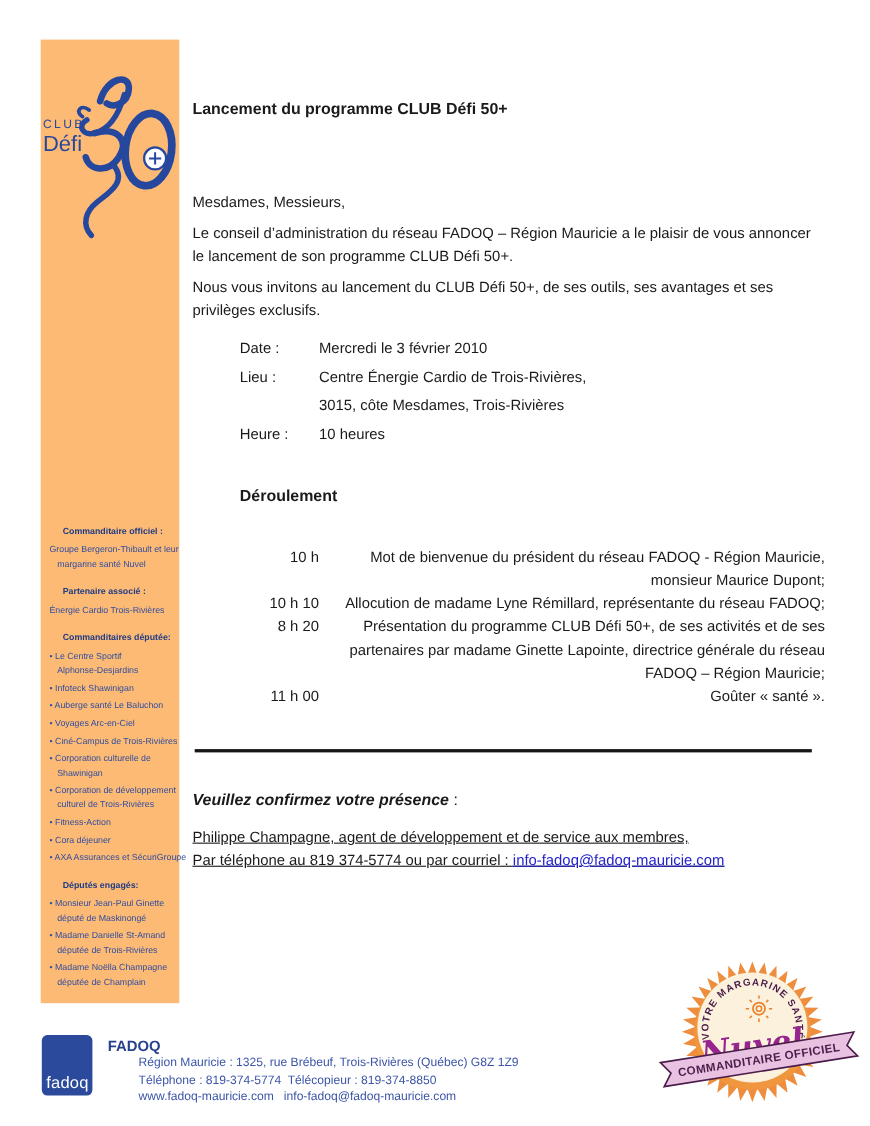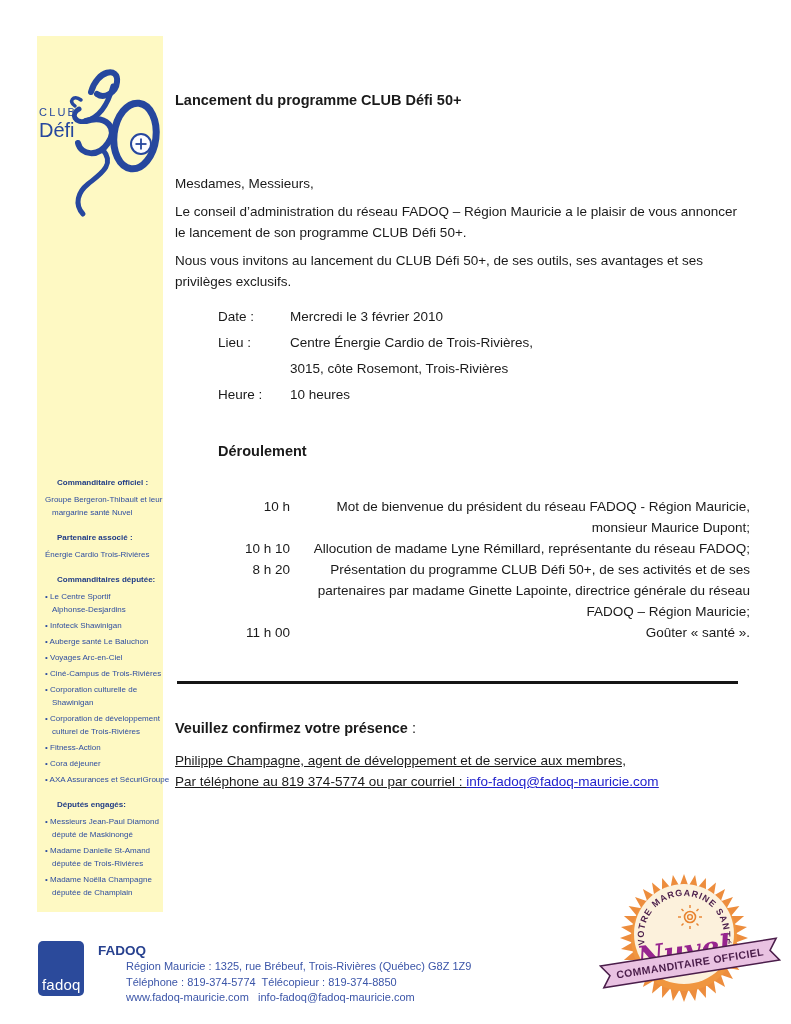--- a/index.html
+++ b/index.html
@@ -1,21 +1,21 @@
 <!DOCTYPE html>
 <html><head>
 <meta charset="utf-8">
 <style>
   html,body{margin:0;padding:0;background:#fff;}
   body{width:791px;height:1024px;position:relative;overflow:hidden;
        font-family:"Liberation Sans",sans-serif;color:#1a1a1a;}
   .page{position:absolute;inset:0;background:#ffffff;}
 
   
-  .sidebar{position:absolute;left:37px;top:36px;width:126px;height:876px;background:#fef9c3;}
+  .sidebar{position:absolute;left:37px;top:36px;width:126px;height:876px;background:#fdba74;}
   .logo-block{position:absolute;top:22px;left:0;width:134px;height:170px;}
   .sponsors{position:absolute;top:440px;left:8px;width:120px;font-size:8px;line-height:13px;color:#2e4da0;}
   .sp-heading{font-weight:bold;color:#203c86;margin:12px 0 4px 12px;white-space:pre;}
   .sp-heading.first{margin-top:0;}
   .sp-item{white-space:pre;padding-left:7px;text-indent:-7px;margin:0 0 3px 0;}
 
   
   .main{position:absolute;left:175px;top:90px;width:575px;font-size:13.5px;line-height:21px;}
   .doc-title{font-size:14.5px;font-weight:bold;margin:0 0 62px 0;}
   .salutation{margin:0 0 7px 0;}
@@ -24,21 +24,21 @@
   .detail-row{display:flex;padding-left:43px;margin-bottom:5px;}
   .detail-label{width:72px;flex:none;}
   .detail-value{flex:1;}
   .schedule-heading{font-size:14.5px;font-weight:bold;margin:36px 0 0 43px;}
   .schedule{margin-top:34px;text-align:right;}
   .schedule-row{display:flex;padding-left:43px;}
   .schedule-time{width:72px;flex:none;}
   .schedule-desc{flex:1;}
   .hrule{border:none;height:3px;background:#161616;margin:38px 0 0 2px;width:561px;}
   .confirm-heading{margin:34px 0 0 0;font-size:14.5px;}
-  .confirm-heading b{font-weight:bold;}
+  .confirm-heading b{font-weight:bold;font-style:italic;}
   .contact{margin:11px 0 0 0;text-decoration:underline;}
   .contact .line{display:block;}
   a.email-link{color:#2222cc;text-decoration:underline;}
 
   
   .footer{position:absolute;left:38px;top:941px;display:flex;}
   .fadoq-square{width:46px;height:55px;background:#2b4a9b;border-radius:5px;position:relative;flex:none;}
   .fadoq-square span{position:absolute;left:4px;bottom:3px;color:#ffffff;font-size:15px;letter-spacing:0.2px;}
   .footer-text{margin-left:14px;color:#3b55a8;font-size:11px;line-height:15.5px;padding-top:2px;}
   .footer-org{font-size:13.5px;font-weight:bold;color:#27418f;line-height:16px;}
@@ -95,21 +95,21 @@
       <div class="sp-item">• Ciné-Campus de Trois-Rivières</div>
       <div class="sp-item">• Corporation culturelle de
 Shawinigan</div>
       <div class="sp-item">• Corporation de développement
 culturel de Trois-Rivières</div>
       <div class="sp-item">• Fitness-Action</div>
       <div class="sp-item">• Cora déjeuner</div>
       <div class="sp-item">• AXA Assurances et SécuriGroupe</div>
 
       <div class="sp-heading">Députés engagés:</div>
-      <div class="sp-item">• Messieurs Jean-Paul Diamond
+      <div class="sp-item">• Monsieur Jean-Paul Ginette
 député de Maskinongé</div>
       <div class="sp-item">• Madame Danielle St-Amand
 députée de Trois-Rivières</div>
       <div class="sp-item">• Madame Noëlla Champagne
 députée de Champlain</div>
     </div>
   </div>
 
   <div class="main">
     <div class="doc-title">Lancement du programme CLUB Défi 50+</div>
@@ -122,21 +122,21 @@
       <div class="detail-row">
         <span class="detail-label">Date :</span>
         <span class="detail-value">Mercredi le 3 février 2010</span>
       </div>
       <div class="detail-row">
         <span class="detail-label">Lieu :</span>
         <span class="detail-value">Centre Énergie Cardio de Trois-Rivières,</span>
       </div>
       <div class="detail-row">
         <span class="detail-label"></span>
-        <span class="detail-value">3015, côte Rosemont, Trois-Rivières</span>
+        <span class="detail-value">3015, côte Mesdames, Trois-Rivières</span>
       </div>
       <div class="detail-row">
         <span class="detail-label">Heure :</span>
         <span class="detail-value">10 heures</span>
       </div>
     </div>
 
     <div class="schedule-heading">Déroulement</div>
 
     <div class="schedule">

